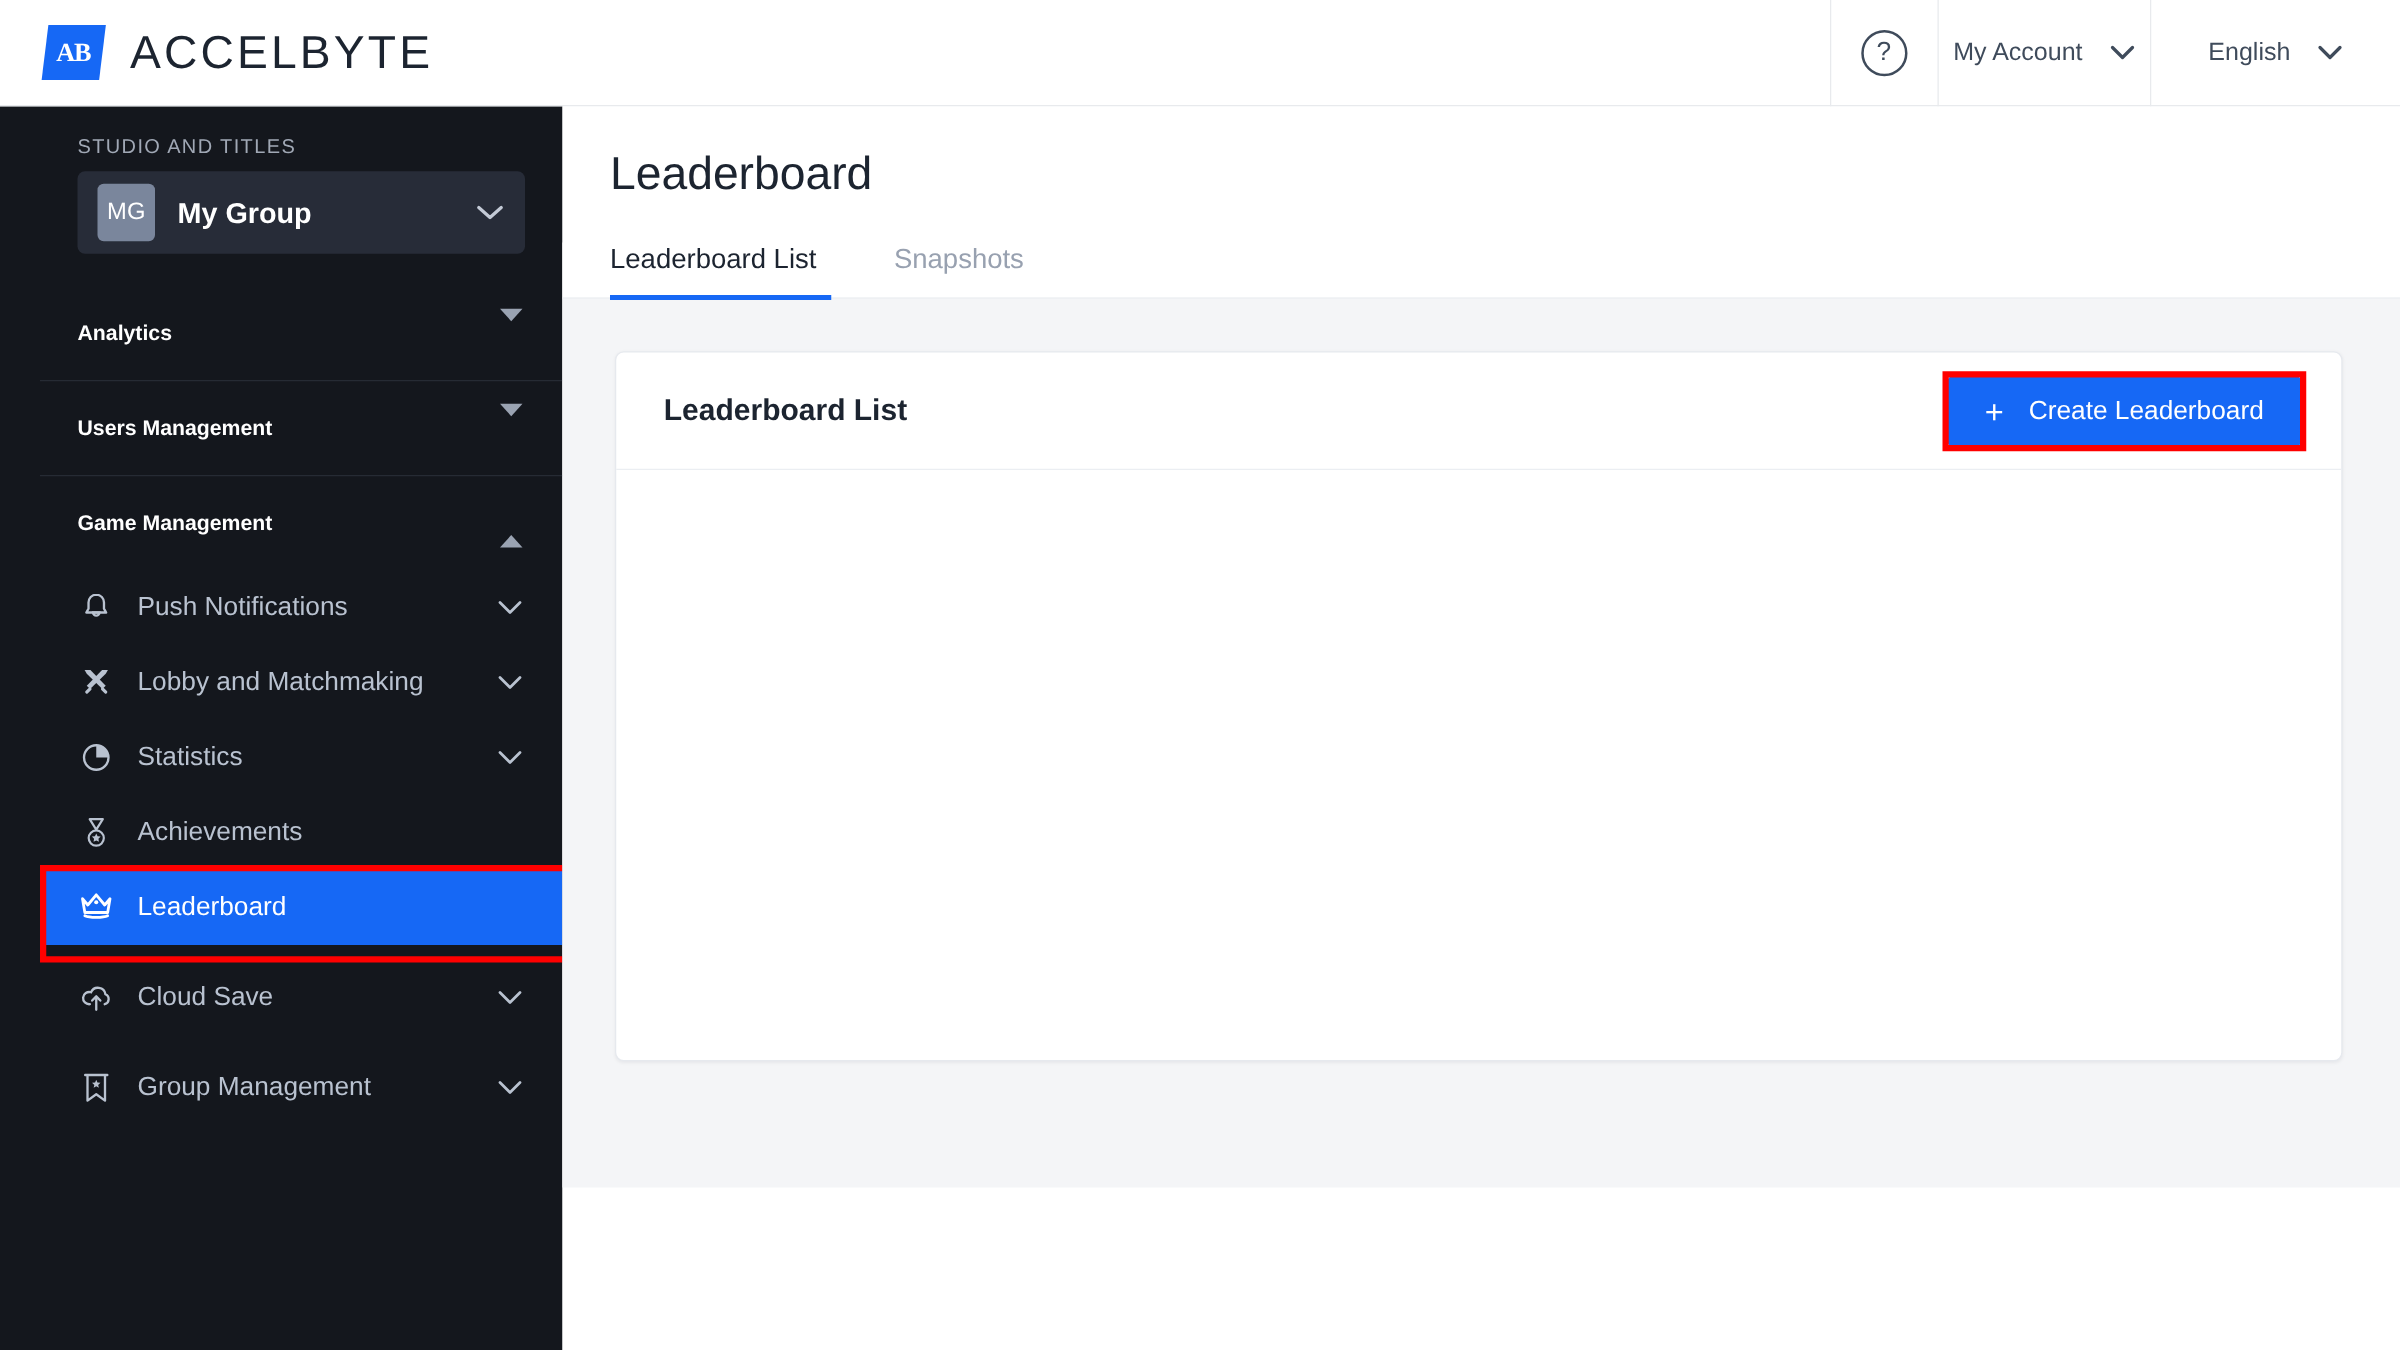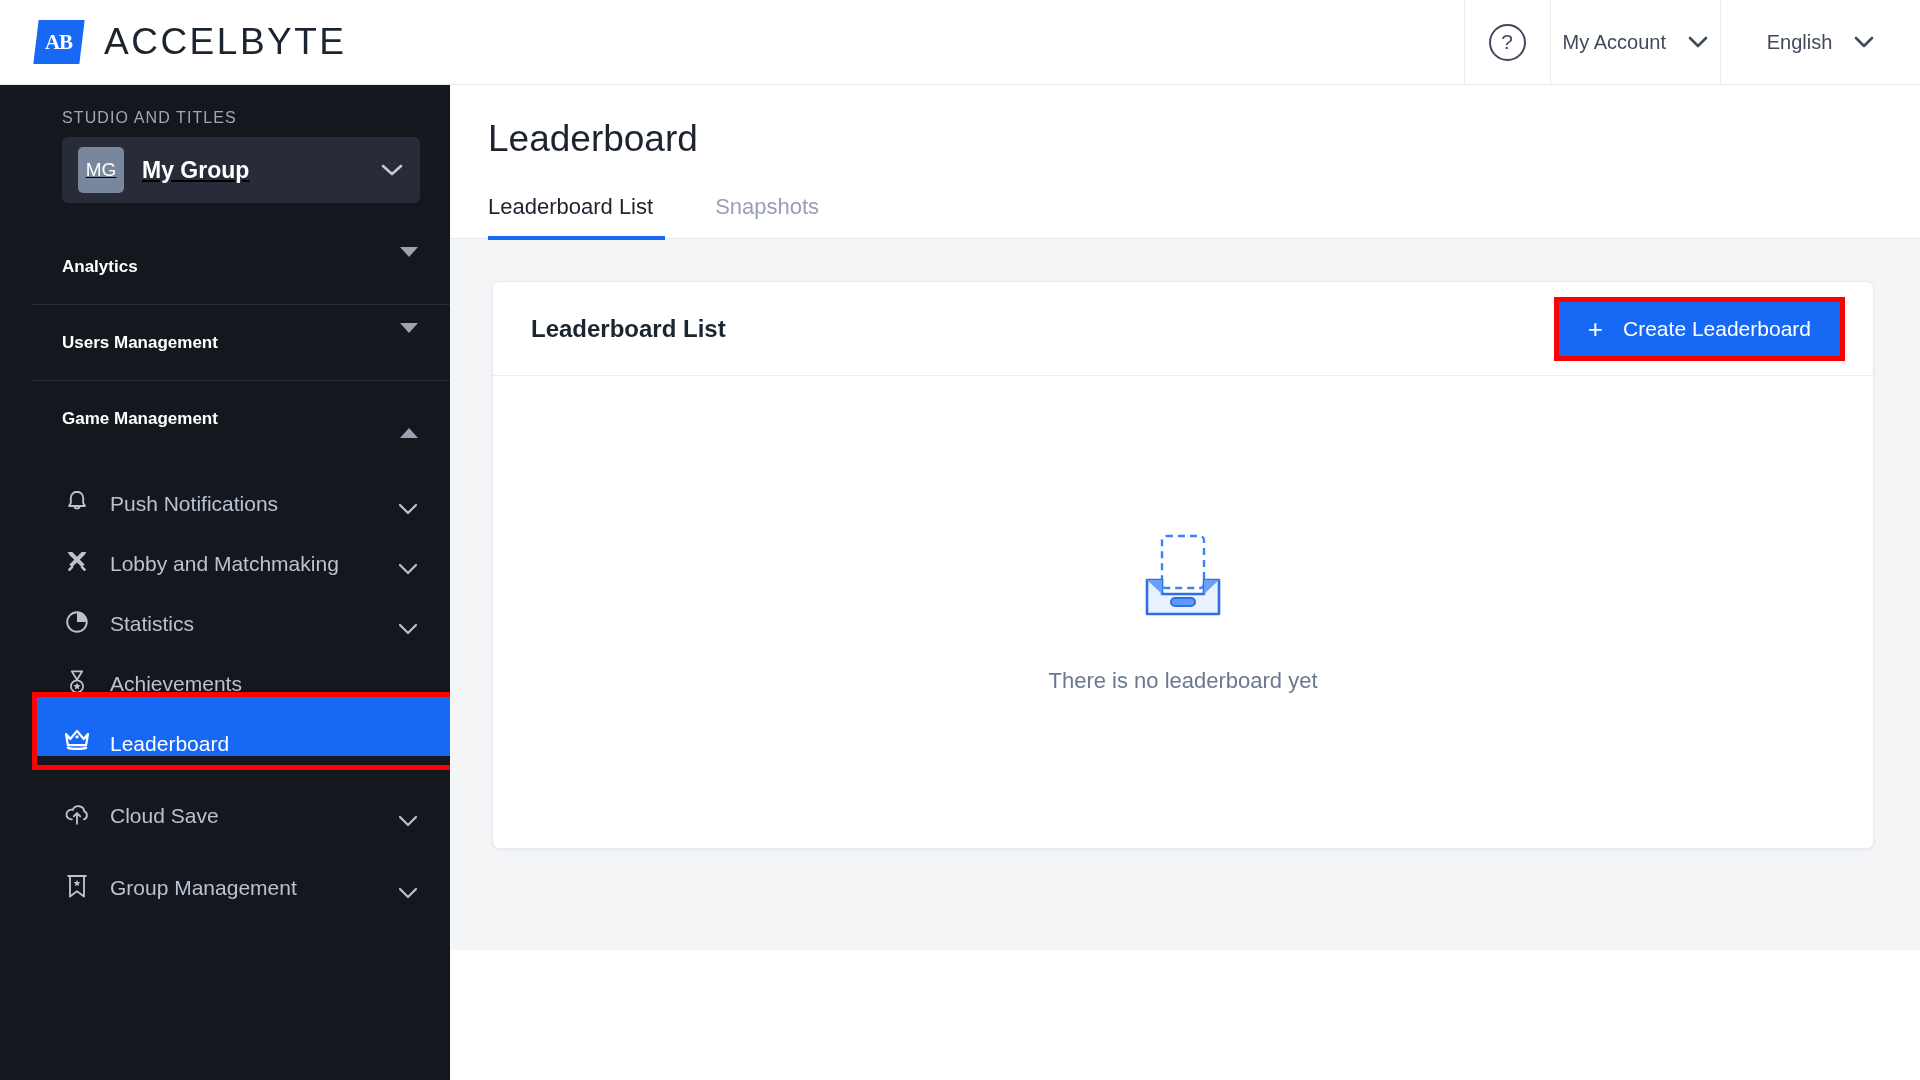--- a/index.html
+++ b/index.html
@@ -55,21 +55,21 @@
   .sidebar {
     position: absolute; top: 85px; left: 0; width: 450px; height: 995px;
     background: #14171d; overflow: hidden; padding-left: 32px;
   }
   .sb-section-label {
     color: #a0a8b5; font-size: 16px; letter-spacing: 1.1px;
     padding: 24px 30px 10px 30px; font-weight: 400;
   }
   .game-switcher {
     margin: 0 30px; height: 66px; background: #272c38; border-radius: 6px;
-    display: flex; align-items: center; padding: 0 16px; cursor: pointer; text-decoration: underline;
+    display: flex; align-items: center; padding: 0 16px; cursor: pointer;
   }
   .game-avatar {
     width: 46px; height: 46px; background: #7a869c; border-radius: 5px;
     display: flex; align-items: center; justify-content: center;
     color: #ffffff; font-size: 19px; font-weight: 400;
   }
   .game-title { margin-left: 18px; color: #ffffff; font-size: 23px; font-weight: bold; }
   .game-switcher .sw-caret { margin-left: auto; }
 
   .sb-group {
@@ -86,21 +86,21 @@
     border-left: 9px solid transparent; border-right: 9px solid transparent;
     border-top: 10px solid #9aa3b2;
   }
   .tri-up {
     width: 0; height: 0;
     border-left: 9px solid transparent; border-right: 9px solid transparent;
     border-bottom: 10px solid #9aa3b2;
   }
 
   .sb-item {
-    height: 60px; display: flex; align-items: flex-end;
+    height: 60px; display: flex; align-items: center;
     padding: 0 32px 0 28px; color: #b9c2d0; font-size: 21px;
     cursor: pointer; position: relative;
   }
   .sb-item .ico { width: 34px; display:flex; align-items:center; justify-content:center; }
   .sb-item .lbl { margin-left: 16px; }
   .sb-item .chev { margin-left: auto; }
   .sb-item.active { background: #1668f5; color: #ffffff; }
   .sb-item.highlight-ring::after {
     content: ""; position: absolute; left: 0; top: -4px;
     width: 450px; height: 68px;
@@ -363,30 +363,18 @@
         <div class="card-head">
           <div class="card-title">Leaderboard List</div>
           <div class="btn-wrap">
             <button class="btn-primary">
               <span class="btn-plus">+</span>
               <span>Create Leaderboard</span>
             </button>
           </div>
         </div>
 
-        <div class="card-body">
-          <div>
-            <svg width="108" height="96" viewBox="0 0 108 96">
-              <rect x="33" y="6" width="42" height="52" rx="4" fill="#ffffff" stroke="#3b82f6" stroke-width="2.4" stroke-dasharray="7 5"></rect>
-              <path d="M18 50 L33 50 L33 64 L75 64 L75 50 L90 50 L90 84 L18 84 Z" fill="#eaf1fe" stroke="#2f6fe4" stroke-width="2.6" stroke-linejoin="round"></path>
-              <path d="M18 50 L33 50 L33 64 Z" fill="#6aa1f8"></path>
-              <path d="M90 50 L75 50 L75 64 Z" fill="#6aa1f8"></path>
-              <rect x="42" y="68" width="24" height="8" rx="4" fill="#5e9af7" stroke="#2f6fe4" stroke-width="2"></rect>
-            </svg>
-          </div>
-          <div class="empty-text">There is no leaderboard yet</div>
-        </div>
 
       </div>
     </div>
   </div>
 
 </div>
 
 </body></html>

